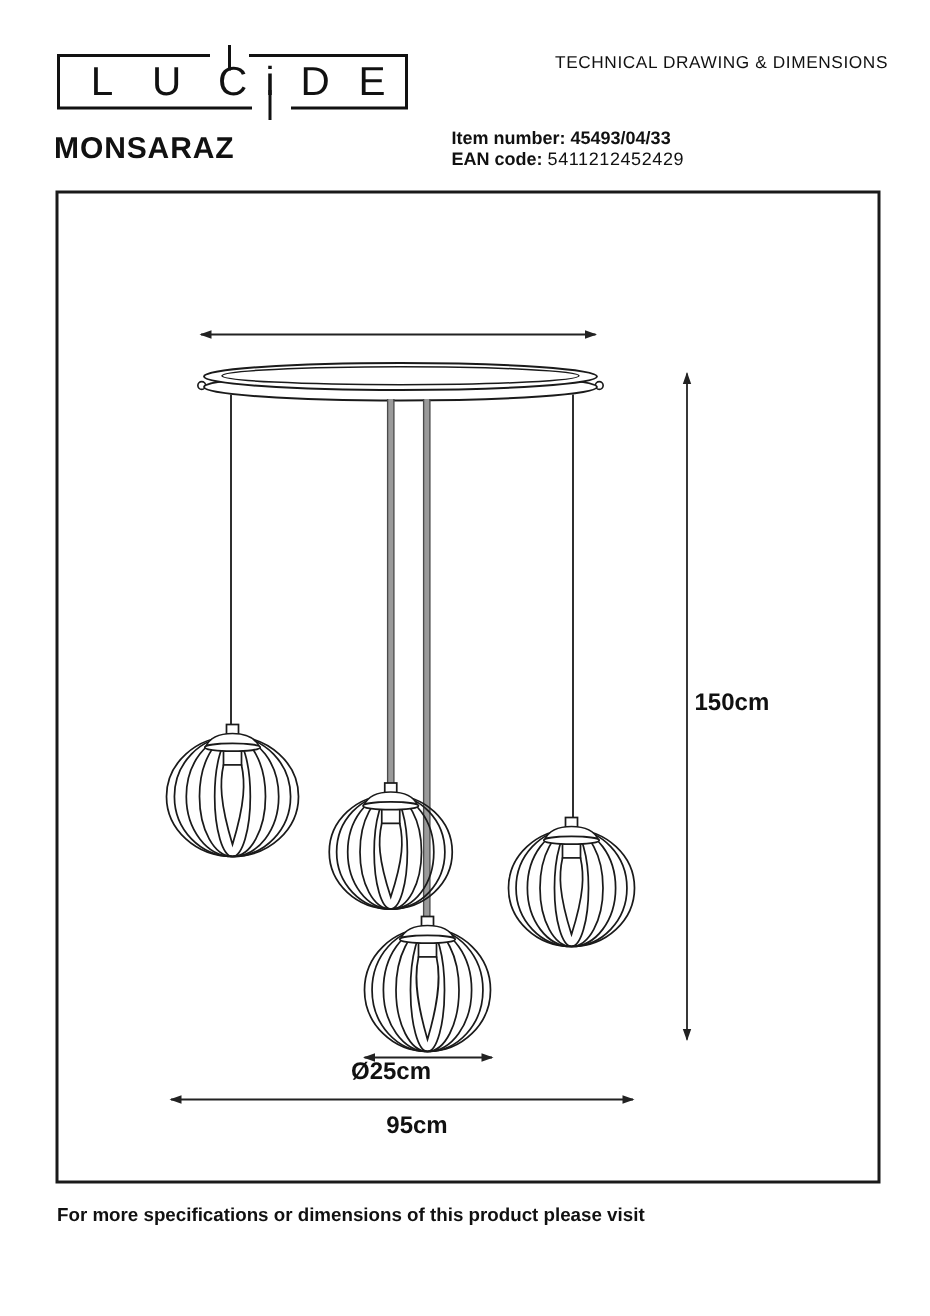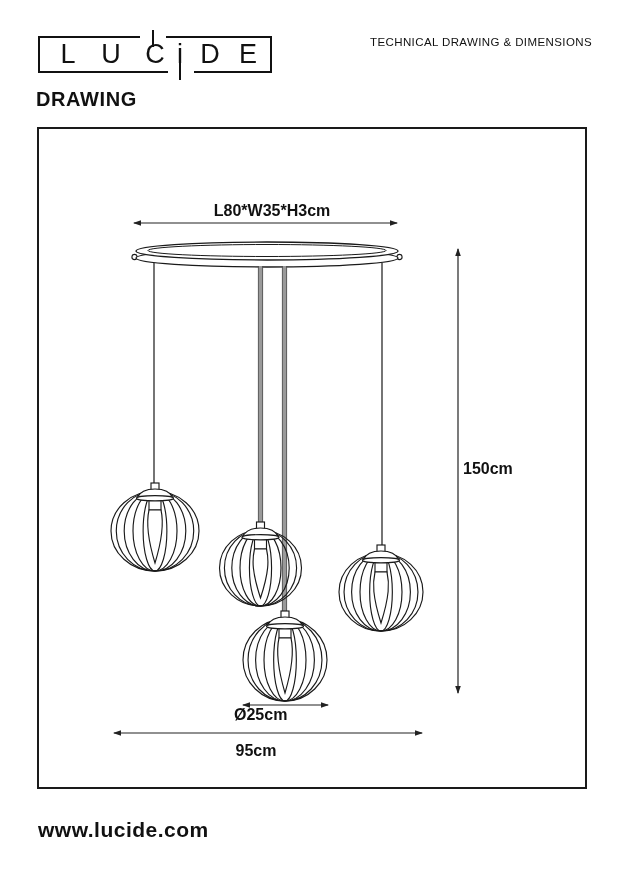--- a/index.html
+++ b/index.html
@@ -23,21 +23,21 @@
   #item-block{position:absolute;left:301px;top:86px;font-size:12px;line-height:13.5px;}
   #item-block .lbl{font-weight:bold;}
   #item-block .val-bold{font-weight:bold;}
   #item-block .val{font-weight:400;letter-spacing:.4px;}
 
   
   .dim-label{position:absolute;font-size:16px;font-weight:bold;color:#111;line-height:18px;}
   #dim-canopy{left:187px;top:202px;width:170px;text-align:center;}
   #dim-height{left:463px;top:460px;}
   #dim-diameter{left:234px;top:706px;width:104px;}
-  #dim-width{left:204px;top:742px;width:104px;text-align:center;}
+  #dim-width{left:226px;top:742px;width:104px;text-align:center;}
 
   
   #footer-note{position:absolute;left:38px;top:803px;font-size:12.5px;font-weight:bold;color:#111;}
   #footer-site{position:absolute;left:38px;top:818px;font-size:21px;font-weight:bold;
                letter-spacing:.5px;color:#111;}
 
   #drawing-svg{position:absolute;left:0;top:0;}
 </style>
 </head>
 <body>
@@ -51,22 +51,32 @@
     <span class="logo-letter" style="left:134px;width:12px;">i</span>
     <span class="logo-letter" style="left:152px;width:36px;">D</span>
     <span class="logo-letter" style="left:190px;width:36px;">E</span>
     <span class="logo-gap" id="logo-gap-top"></span>
     <span class="logo-gap" id="logo-gap-bottom"></span>
     <span id="logo-c-tick"></span>
     <span id="logo-i-stem"></span>
   </div>
 
   <div id="doc-title">TECHNICAL DRAWING &amp; DIMENSIONS</div>
-  <div id="product-name">DRAWING</div>
+  <div id="product-name">MONSARAZ</div>
 
+  <div id="item-block">
+    <div>
+      <span class="lbl">Item number:</span>
+      <span class="val-bold">45493/04/33</span>
+    </div>
+    <div>
+      <span class="lbl">EAN code:</span>
+      <span class="val">5411212452429</span>
+    </div>
+  </div>
 
   <svg id="drawing-svg" width="620" height="877" viewBox="0 0 620 877">
       <rect x="38" y="128" width="548" height="660" fill="none" stroke="#1a1a1a" stroke-width="2"></rect>
       <g>
         <circle cx="134.5" cy="257" r="2.6" fill="#fff" stroke="#1a1a1a" stroke-width="1.1"></circle>
         <circle cx="399.5" cy="257" r="2.6" fill="#fff" stroke="#1a1a1a" stroke-width="1.1"></circle>
         <ellipse cx="267" cy="258" rx="131" ry="9" fill="#fff" stroke="#1a1a1a" stroke-width="1.3"></ellipse>
         <ellipse cx="267" cy="251" rx="131" ry="9" fill="#fff" stroke="#1a1a1a" stroke-width="1.3"></ellipse>
         <ellipse cx="267" cy="250.5" rx="119" ry="6" fill="none" stroke="#1a1a1a" stroke-width="1"></ellipse>
       </g>
@@ -153,19 +163,18 @@
         <polygon points="242,705 250,702.2 250,707.8" fill="#222"></polygon>
         <polygon points="329,705 321,702.2 321,707.8" fill="#222"></polygon>
       </g>
       <g>
         <line x1="114" y1="733" x2="422" y2="733" stroke="#222" stroke-width="1.2"></line>
         <polygon points="113,733 121,730.2 121,735.8" fill="#222"></polygon>
         <polygon points="423,733 415,730.2 415,735.8" fill="#222"></polygon>
       </g>
     </svg>
 
-  <div class="dim-label" id="dim-canopy">L80*W35*H3cm</div>
   <div class="dim-label" id="dim-height">150cm</div>
   <div class="dim-label" id="dim-diameter">Ø25cm</div>
   <div class="dim-label" id="dim-width">95cm</div>
 
-  <div id="footer-site">www.lucide.com</div>
+  <div id="footer-note">For more specifications or dimensions of this product please visit</div>
 </div>
 
 </body></html>

